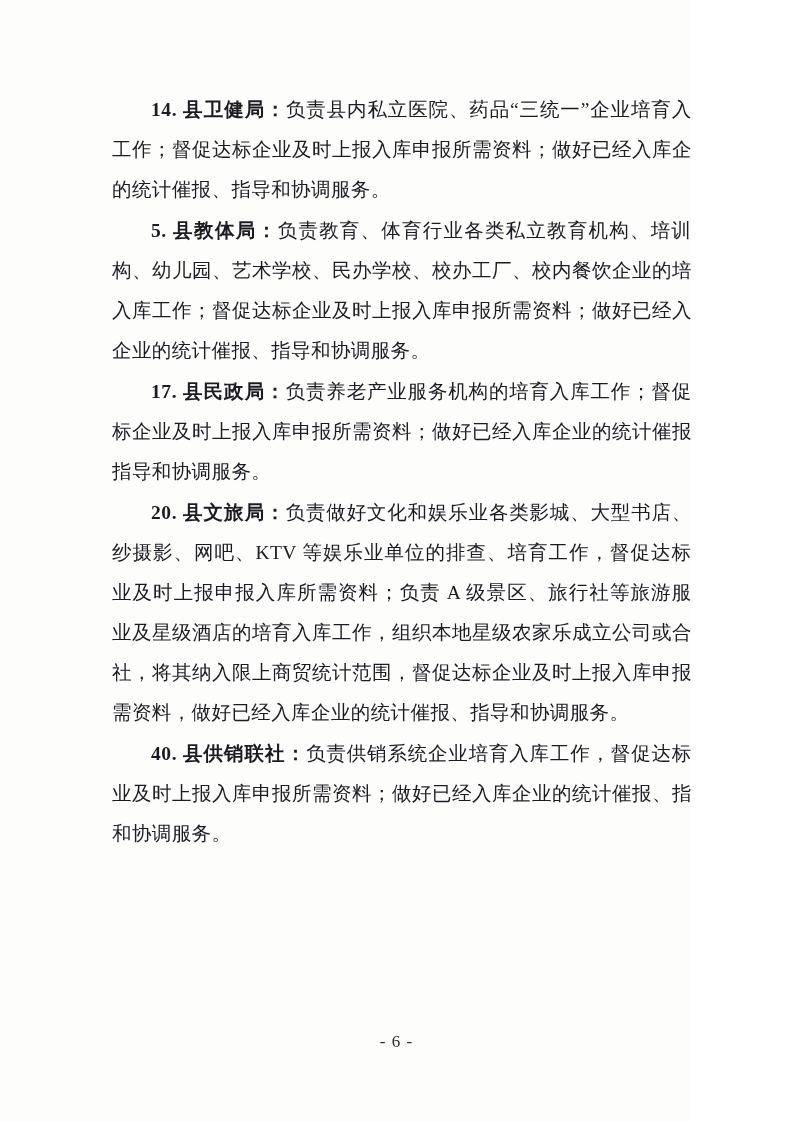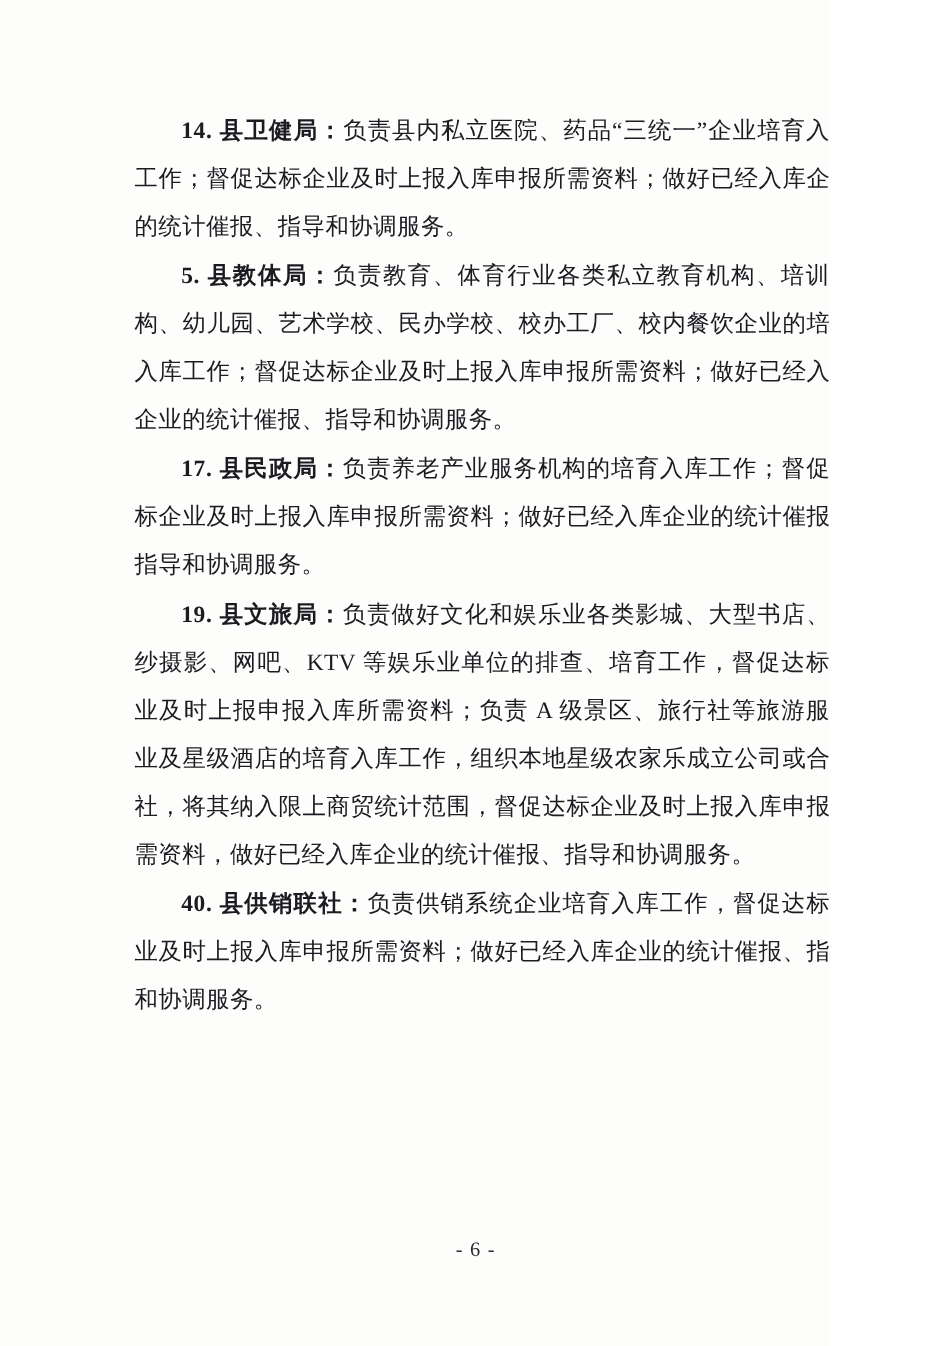--- a/index.html
+++ b/index.html
@@ -59,21 +59,21 @@
 <div class="page">
   <div class="content">
 
     <p class="para"><span class="lead">14. 县卫健局：</span><span>负责县内私立医院、药品“三统一”企业培育入库工作；督促达标企业及时上报入库申报所需资料；做好已经入库企业的统计催报、指导和协调服务。</span></p>
 
 
     <p class="para"><span class="lead">5. 县教体局：</span><span>负责教育、体育行业各类私立教育机构、培训机构、幼儿园、艺术学校、民办学校、校办工厂、校内餐饮企业的培育入库工作；督促达标企业及时上报入库申报所需资料；做好已经入库企业的统计催报、指导和协调服务。</span></p>
 
     <p class="para"><span class="lead">17. 县民政局：</span><span>负责养老产业服务机构的培育入库工作；督促达标企业及时上报入库申报所需资料；做好已经入库企业的统计催报、指导和协调服务。</span></p>
 
-    <p class="para"><span class="lead">19. 县文旅局：</span><span>负责做好文化和娱乐业各类影城、大型书店、婚纱摄影、网吧、KTV 等娱乐业单位的排查、培育工作，督促达标企业及时上报申报入库所需资料；负责 A 级景区、旅行社等旅游服务业及星级酒店的培育入库工作，组织本地星级农家乐成立公司或合作社，将其纳入限上商贸统计范围，督促达标企业及时上报入库申报所需资料，做好已经入库企业的统计催报、指导和协调服务。</span></p>
+    <p class="para"><span class="lead">20. 县文旅局：</span><span>负责做好文化和娱乐业各类影城、大型书店、婚纱摄影、网吧、KTV 等娱乐业单位的排查、培育工作，督促达标企业及时上报申报入库所需资料；负责 A 级景区、旅行社等旅游服务业及星级酒店的培育入库工作，组织本地星级农家乐成立公司或合作社，将其纳入限上商贸统计范围，督促达标企业及时上报入库申报所需资料，做好已经入库企业的统计催报、指导和协调服务。</span></p>
 
 
     <p class="para"><span class="lead">40. 县供销联社：</span><span>负责供销系统企业培育入库工作，督促达标企业及时上报入库申报所需资料；做好已经入库企业的统计催报、指导和协调服务。</span></p>
 
   </div>
 
   <div class="footer">
     <span class="pnum">- 6 -</span>
   </div>
 </div>

